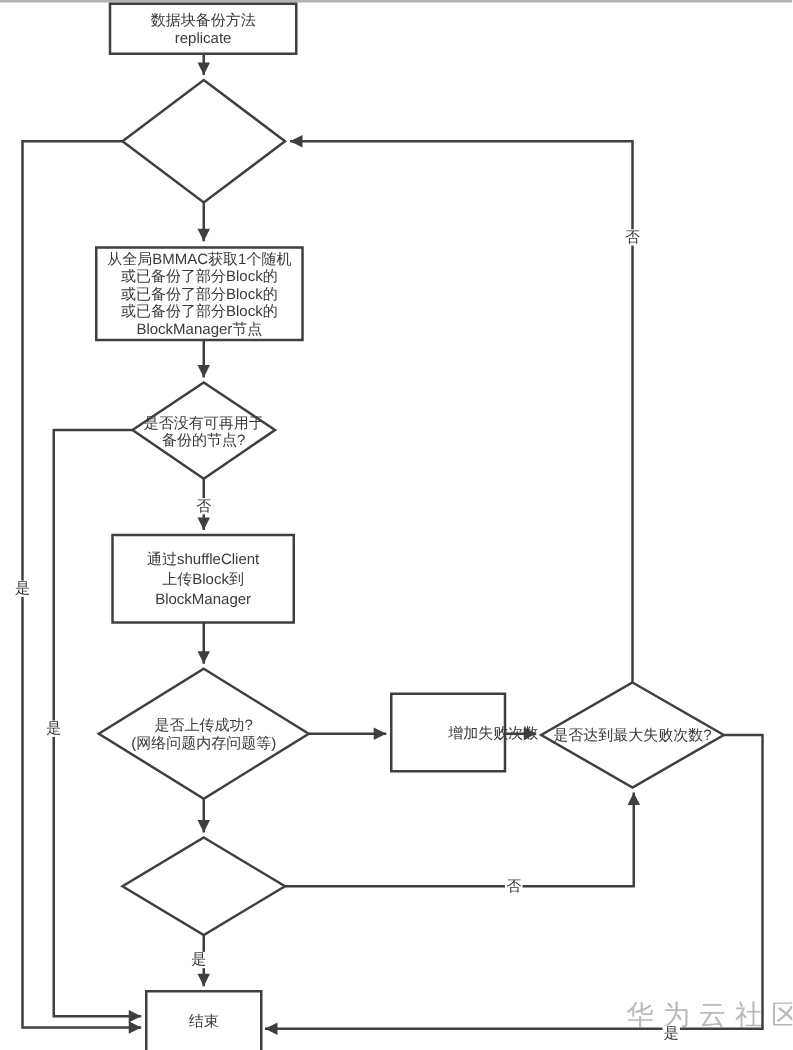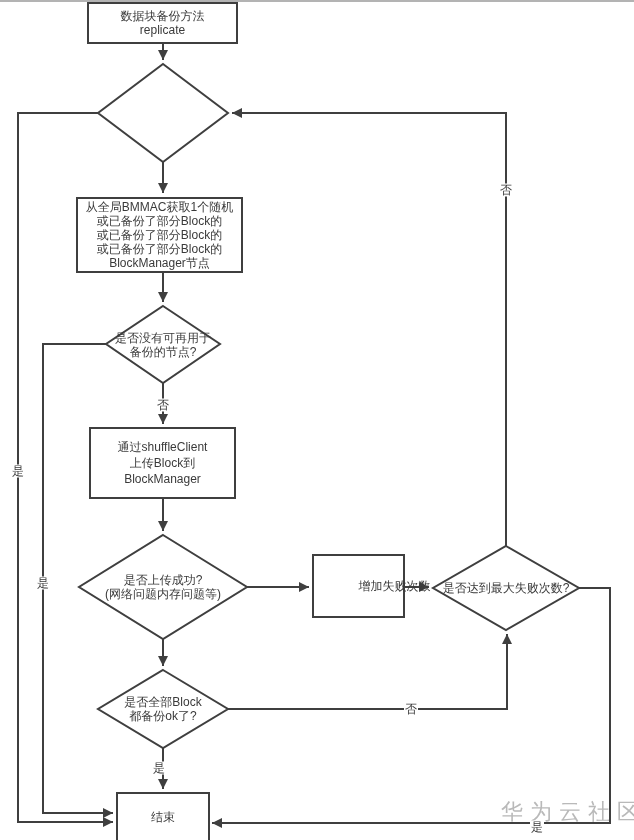--- a/index.html
+++ b/index.html
@@ -128,24 +128,20 @@
   </div>
 
   <div class="node-text" style="left:313px;top:555px;width:91px;height:62px;margin-left:36px;">
     <div>增加失败次数</div>
   </div>
 
   <div class="node-text" style="left:433px;top:546px;width:146px;height:84px;">
     <div>是否达到最大失败次数?</div>
   </div>
 
-  <div class="node-text" style="left:98px;top:670px;width:130px;height:78px;">
-    <div>是否全部Block</div>
-    <div>都备份ok了?</div>
-  </div>
 
   <div class="node-text" style="left:117px;top:793px;width:92px;height:47px;">
     <div>结束</div>
   </div>
 
   <span class="edge-label" style="left:163px;top:405px;">否</span>
   <span class="edge-label" style="left:18px;top:471px;">是</span>
   <span class="edge-label" style="left:43px;top:583px;">是</span>
   <span class="edge-label" style="left:506px;top:190px;">否</span>
   <span class="edge-label" style="left:537px;top:827px;">是</span>

